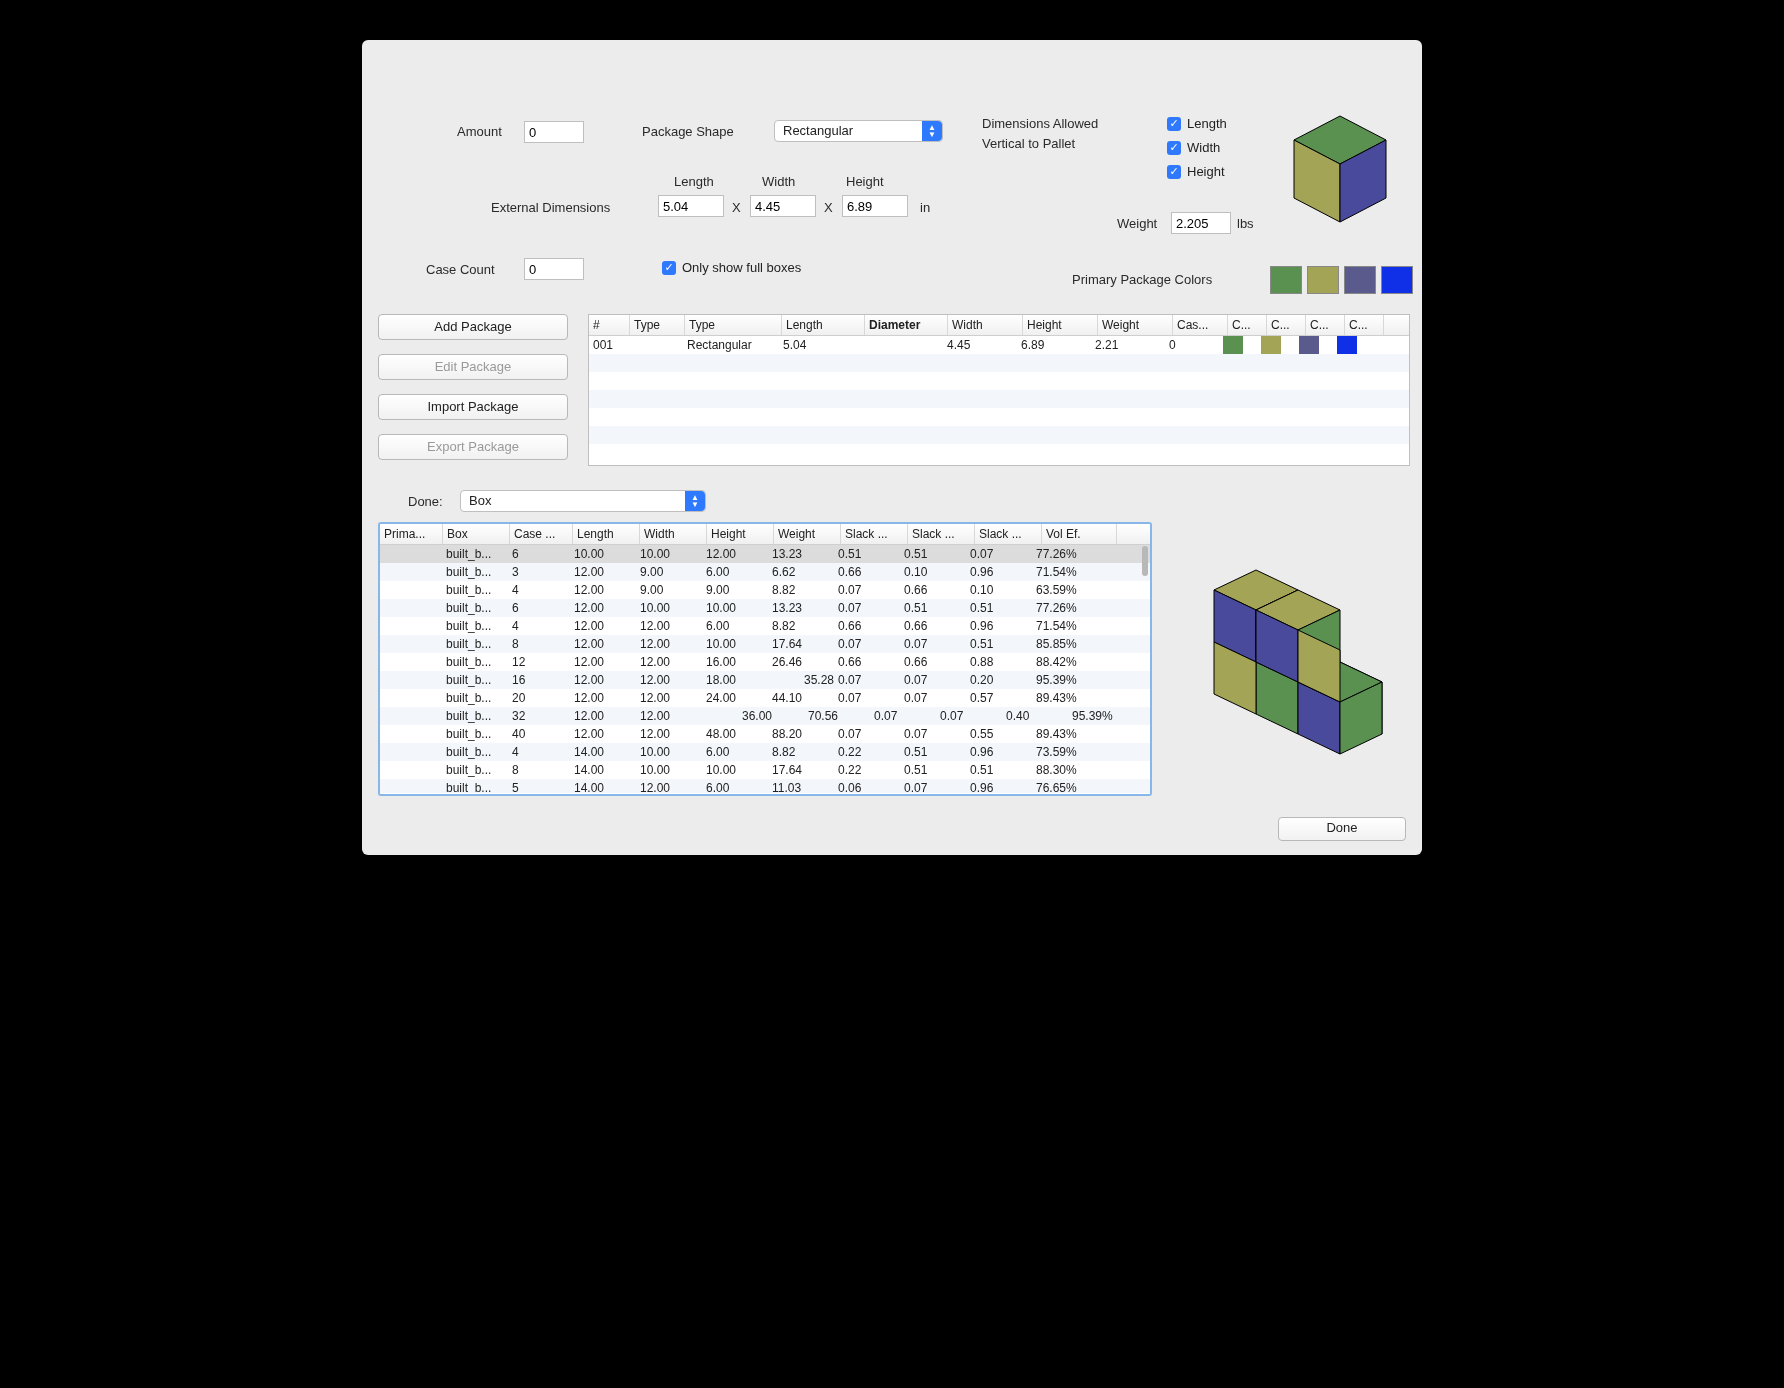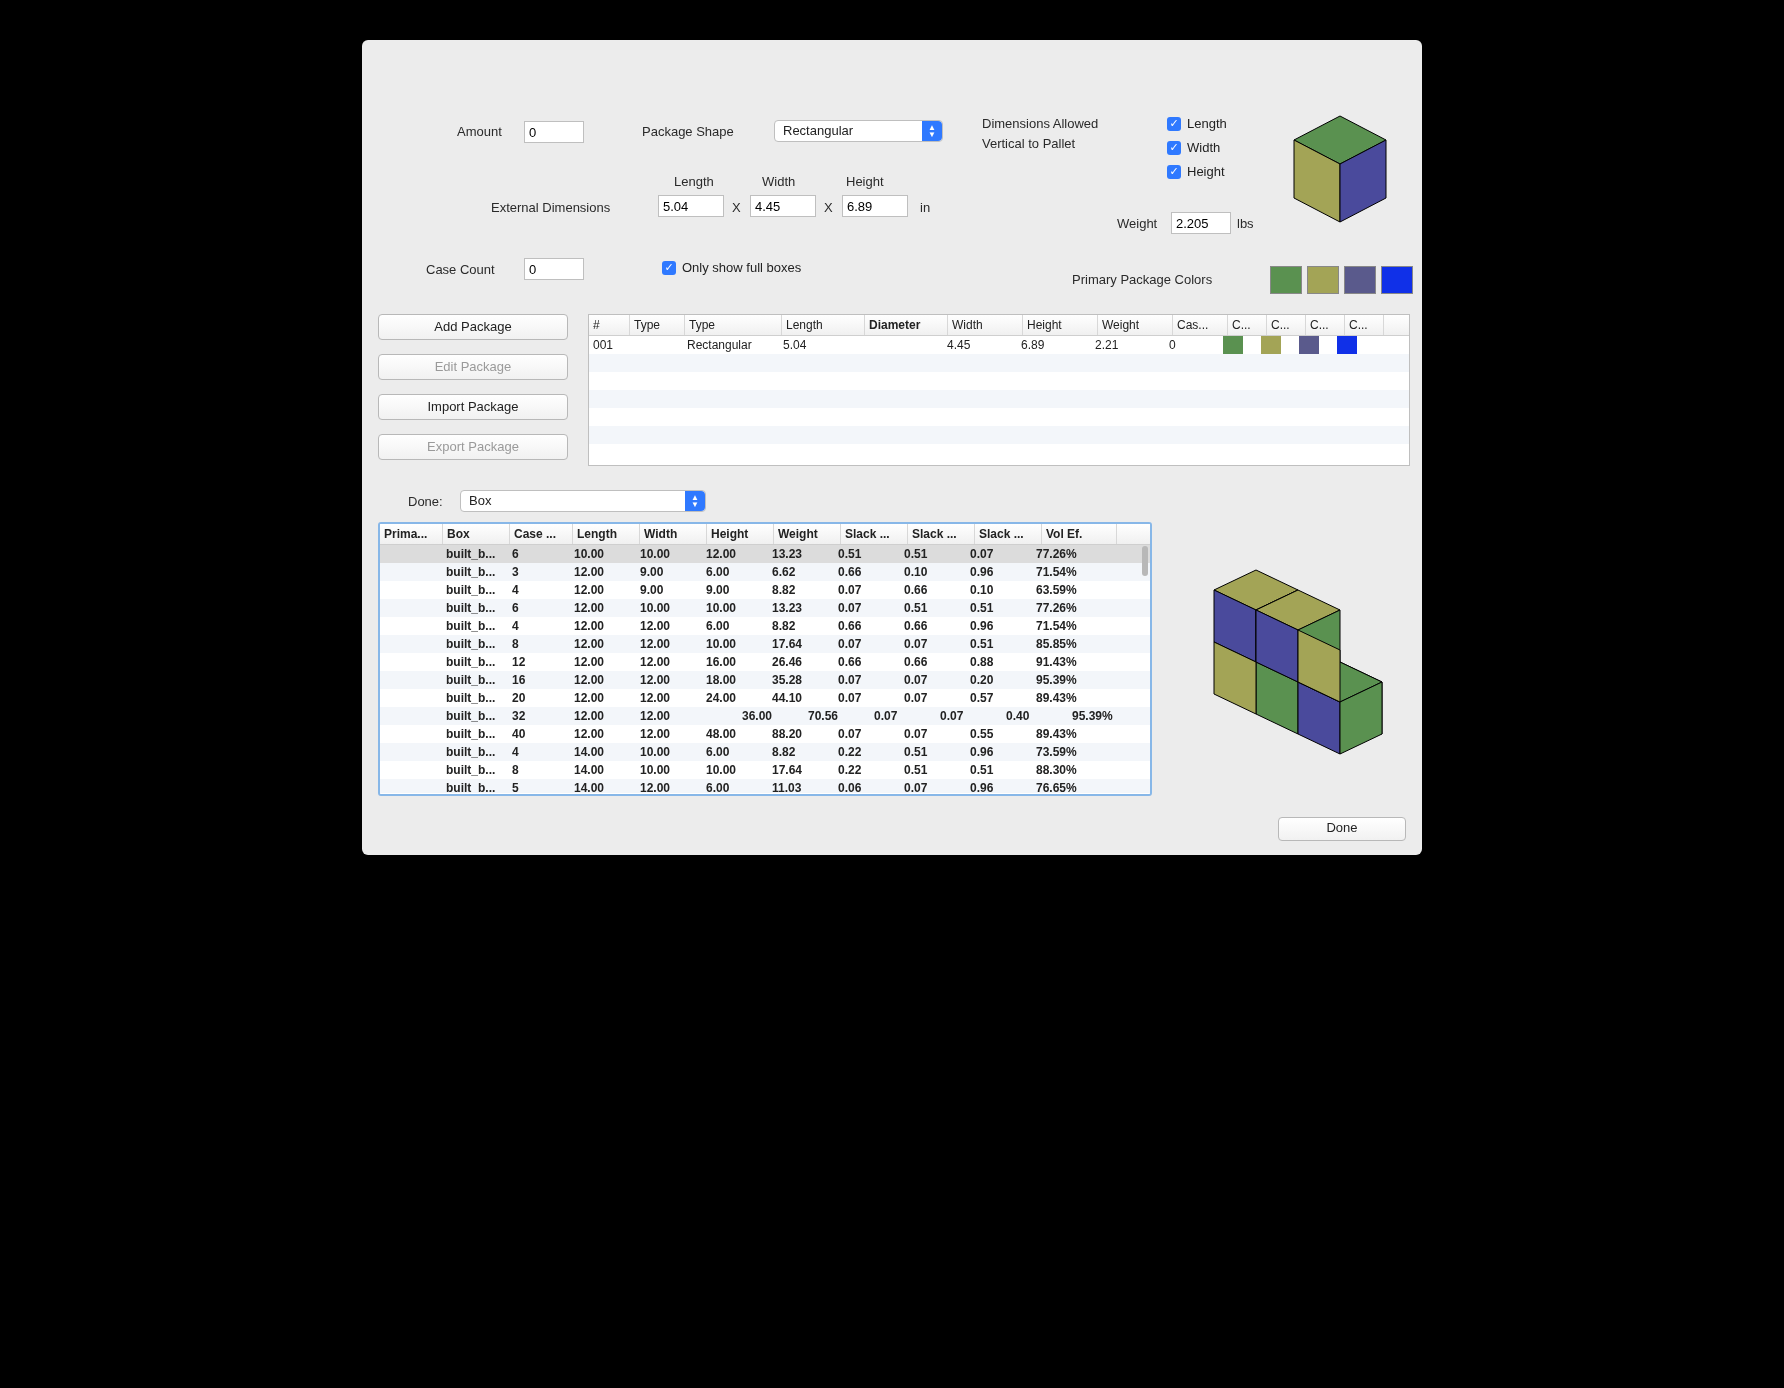--- a/index.html
+++ b/index.html
@@ -155,21 +155,21 @@
     <div style="position:absolute;left:46px;top:418px;" class="lbl">Done:</div>
     <div class="select" style="position:absolute;left:98px;top:414px;width:246px;">
       <span>Box</span>
       <span class="arrows">
           <span>▲</span>
           <span>▼</span>
         </span>
     </div>
 
     <div class="tblwrap2" style="position:absolute;left:16px;top:446px;width:770px;height:270px;overflow:hidden;">
-      <div class="tbl" style="border:none;position:relative;height:100%;font-weight:bold;">
+      <div class="tbl" style="border:none;position:relative;height:100%;">
         <div class="hdr" id="box-hdr">
             <div style="width: 58px;">Prima...</div>
             <div style="width: 62px;">Box</div>
             <div style="width: 58px;">Case ...</div>
             <div style="width: 62px;">Length</div>
             <div style="width: 62px;">Width</div>
             <div style="width: 62px;">Height</div>
             <div style="width: 62px;">Weight</div>
             <div style="width: 62px;">Slack ...</div>
             <div style="width: 62px;">Slack ...</div>
@@ -259,30 +259,30 @@
               <div style="width: 58px;"></div>
               <div style="width: 62px;">built_b...</div>
               <div style="width: 58px;">12</div>
               <div style="width: 62px;">12.00</div>
               <div style="width: 62px;">12.00</div>
               <div style="width: 62px;">16.00</div>
               <div style="width: 62px;">26.46</div>
               <div style="width: 62px;">0.66</div>
               <div style="width: 62px;">0.66</div>
               <div style="width: 62px;">0.88</div>
-              <div style="width: 70px;">91.43%</div>
+              <div style="width: 70px;">88.42%</div>
             </div>
             <div class="row even">
               <div style="width: 58px;"></div>
               <div style="width: 62px;">built_b...</div>
               <div style="width: 58px;">16</div>
               <div style="width: 62px;">12.00</div>
               <div style="width: 62px;">12.00</div>
               <div style="width: 62px;">18.00</div>
-              <div style="width: 62px;">35.28</div>
+              <div style="width: 62px; text-align: right;">35.28</div>
               <div style="width: 62px;">0.07</div>
               <div style="width: 62px;">0.07</div>
               <div style="width: 62px;">0.20</div>
               <div style="width: 70px;">95.39%</div>
             </div>
             <div class="row">
               <div style="width: 58px;"></div>
               <div style="width: 62px;">built_b...</div>
               <div style="width: 58px;">20</div>
               <div style="width: 62px;">12.00</div>

